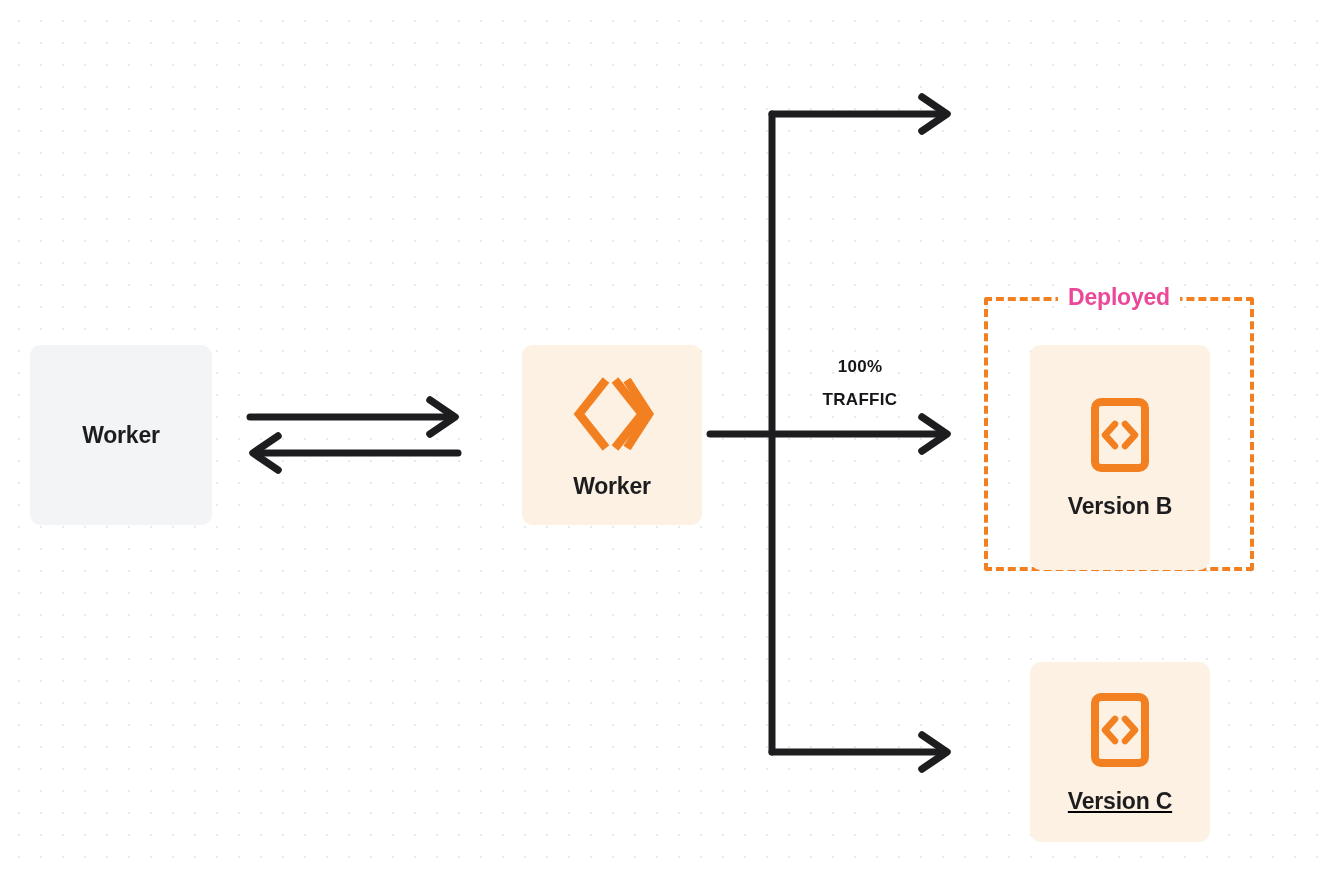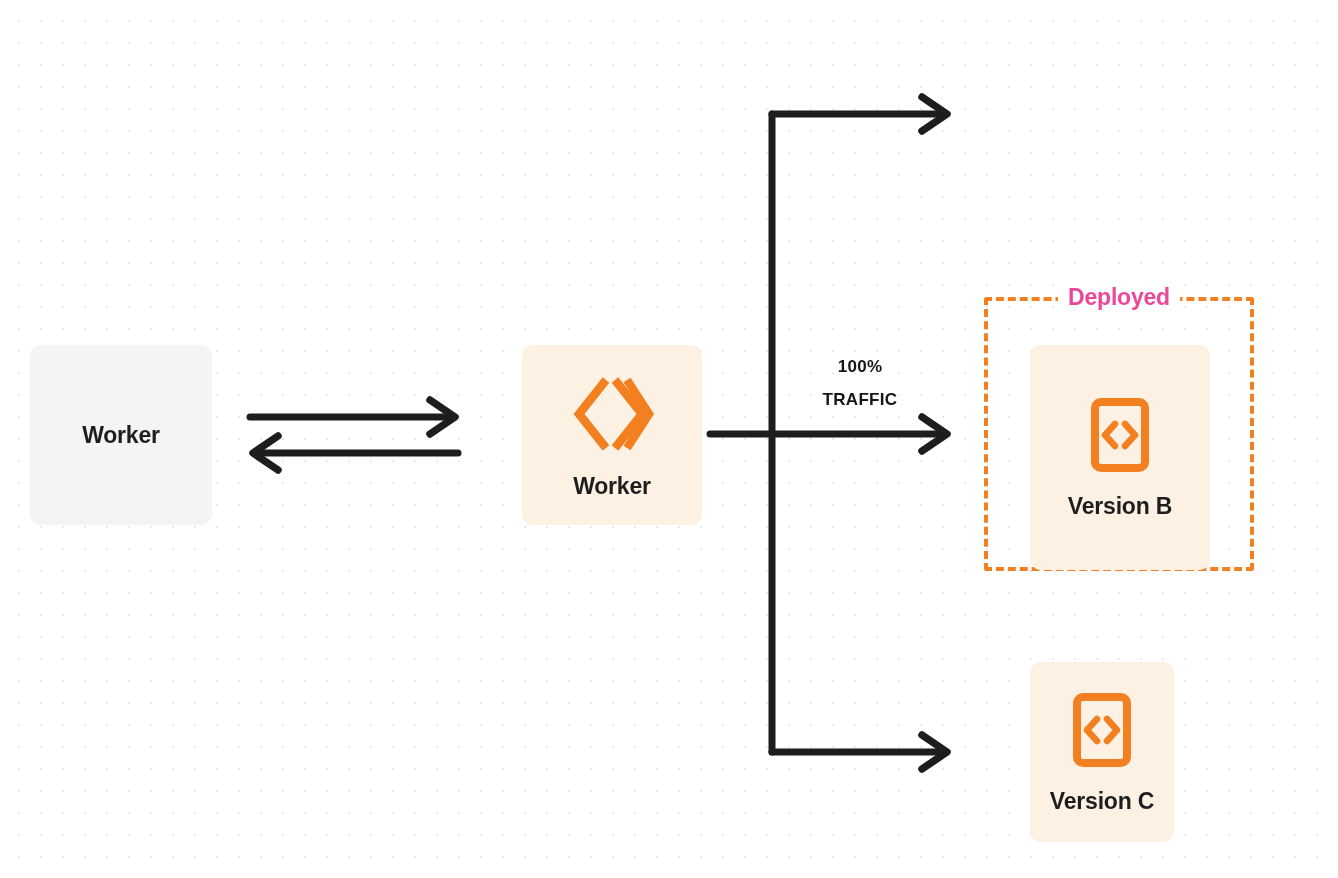--- a/index.html
+++ b/index.html
@@ -187,21 +187,21 @@
     <span class="node-icon version-icon-wrap">
       <svg width="60" height="76" viewBox="0 0 60 76" aria-hidden="true">
         <rect x="5" y="5" width="50" height="66" rx="6" ry="6" fill="none" stroke="#f38020" stroke-width="8"></rect>
         <path d="M 25 27 L 15 38 L 25 49" fill="none" stroke="#f38020" stroke-width="6.5" stroke-linecap="round" stroke-linejoin="round"></path>
         <path d="M 35 27 L 45 38 L 35 49" fill="none" stroke="#f38020" stroke-width="6.5" stroke-linecap="round" stroke-linejoin="round"></path>
       </svg>
     </span>
     <span class="node-label">Version B</span>
   </div>
 
-  <div class="node node-warm" style="left:1030px; top:662px; width:144px; height:180px;">
+  <div class="node node-warm" style="left:1030px; top:662px; width:180px; height:180px;text-decoration:underline;">
     <span class="node-icon version-icon-wrap">
       <svg width="60" height="76" viewBox="0 0 60 76" aria-hidden="true">
         <rect x="5" y="5" width="50" height="66" rx="6" ry="6" fill="none" stroke="#f38020" stroke-width="8"></rect>
         <path d="M 25 27 L 15 38 L 25 49" fill="none" stroke="#f38020" stroke-width="6.5" stroke-linecap="round" stroke-linejoin="round"></path>
         <path d="M 35 27 L 45 38 L 35 49" fill="none" stroke="#f38020" stroke-width="6.5" stroke-linecap="round" stroke-linejoin="round"></path>
       </svg>
     </span>
     <span class="node-label">Version C</span>
   </div>
 

